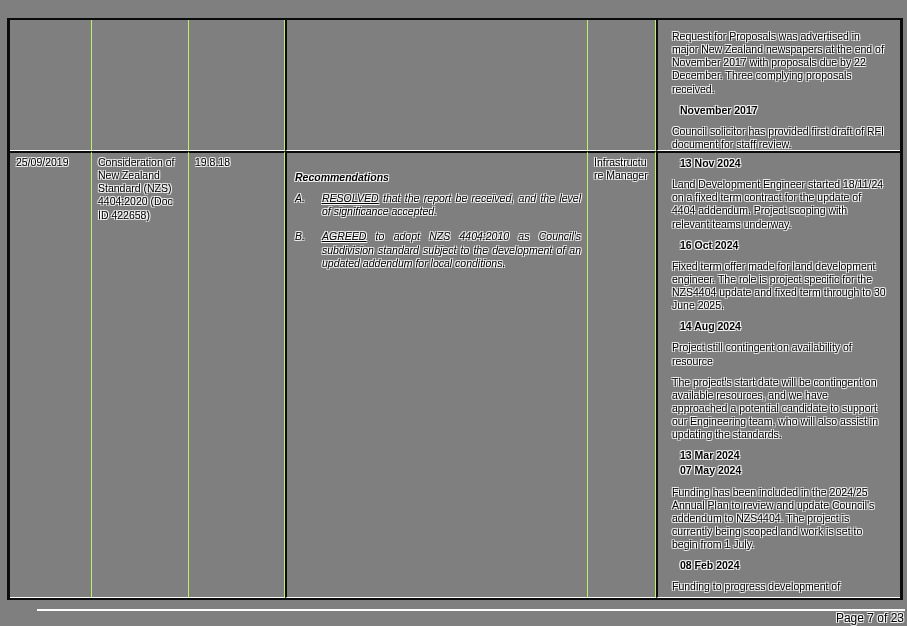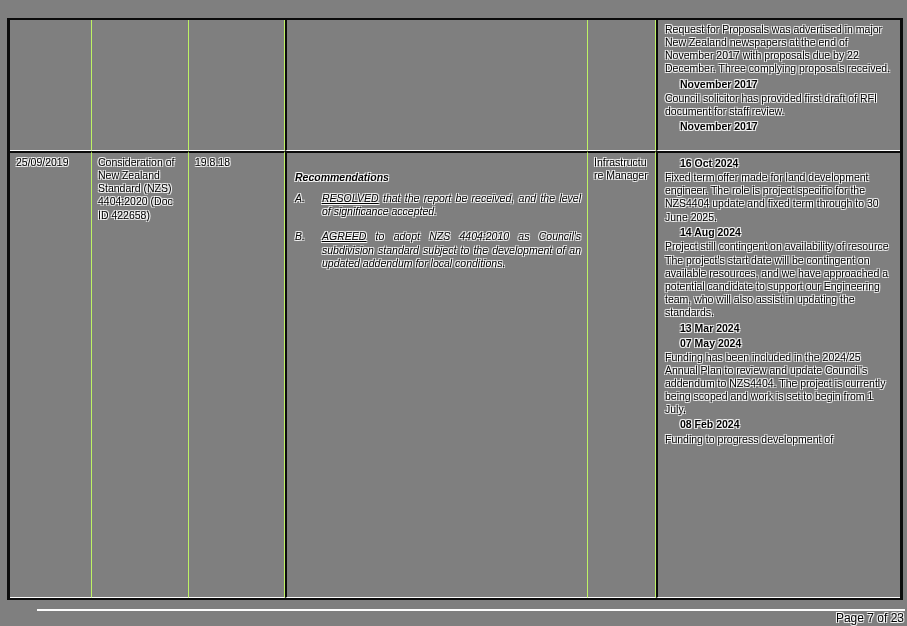--- a/index.html
+++ b/index.html
@@ -34,21 +34,21 @@
                 -1px  1px 0 rgba(255,255,255,.85),
                  1px  1px 0 rgba(255,255,255,.85);
   }
   .c4{border-left:2px solid #0b0b0b;font-style:italic;}
   .c6{border-left:2px solid #0b0b0b;border-right:none;}
   .r2{border-top:2px solid #0b0b0b;}
 
   
   .upd{margin:0;}
   .upd .upd-date{font-weight:bold;margin:2px 16px 0;}
-  .upd p{margin:1px;}
+  .upd p{margin:8px;}
   .c6{padding-top:2px;}
 
   
   .rec-head{font-weight:bold;margin:15px 0 8px;padding-left:2px;}
   .rec-item{display:flex;margin:0 0 12px;padding-left:2px;}
   .rec-letter{flex:none;width:27px;}
   .rec-body{flex:1;text-align:justify;}
   .kw{text-decoration:underline;}
 
   
@@ -101,20 +101,24 @@
       <div class="rec-item">
         <span class="rec-letter">B.</span>
         <div class="rec-body"><span class="kw">AGREED</span><span> to adopt NZS 4404:2010 as Council's subdivision standard subject to the development of an updated addendum for local conditions.</span></div>
       </div>
     </div>
 
     <div class="cell c5 r2">Infrastructure Manager</div>
 
     <div class="cell c6 r2">
       <div class="upd">
+        <div class="upd-date">13 Nov 2024</div>
+        <p>Land Development Engineer started 18/11/24 on a fixed term contract for the update of 4404 addendum. Project scoping with relevant teams underway.</p>
+      </div>
+      <div class="upd">
         <div class="upd-date">16 Oct 2024</div>
         <p>Fixed term offer made for land development engineer. The role is project specific for the NZS4404 update and fixed term through to 30 June 2025.</p>
       </div>
       <div class="upd">
         <div class="upd-date">14 Aug 2024</div>
         <p>Project still contingent on availability of resource</p>
       </div>
       <div class="upd">
         <p>The project's start date will be contingent on available resources, and we have approached a potential candidate to support our Engineering team, who will also assist in updating the standards.</p>
       </div>

